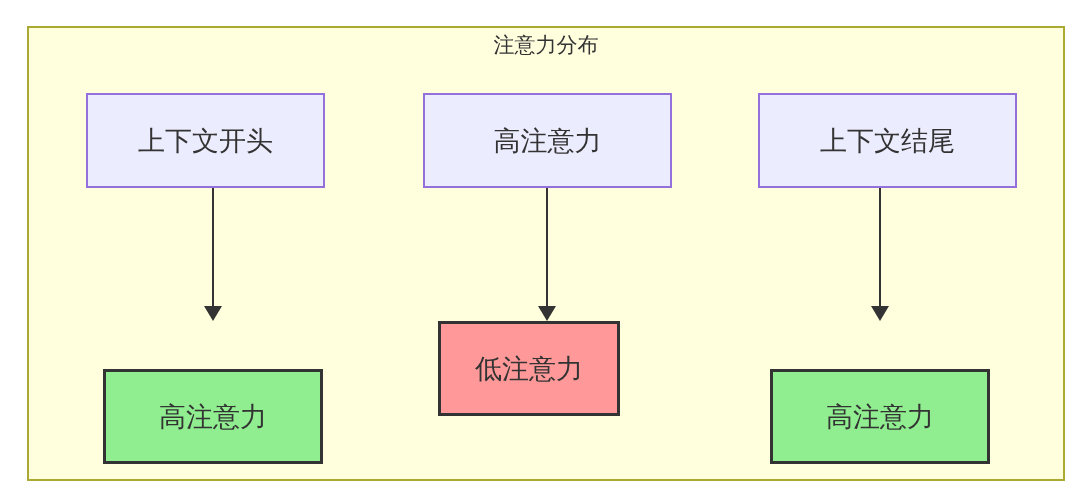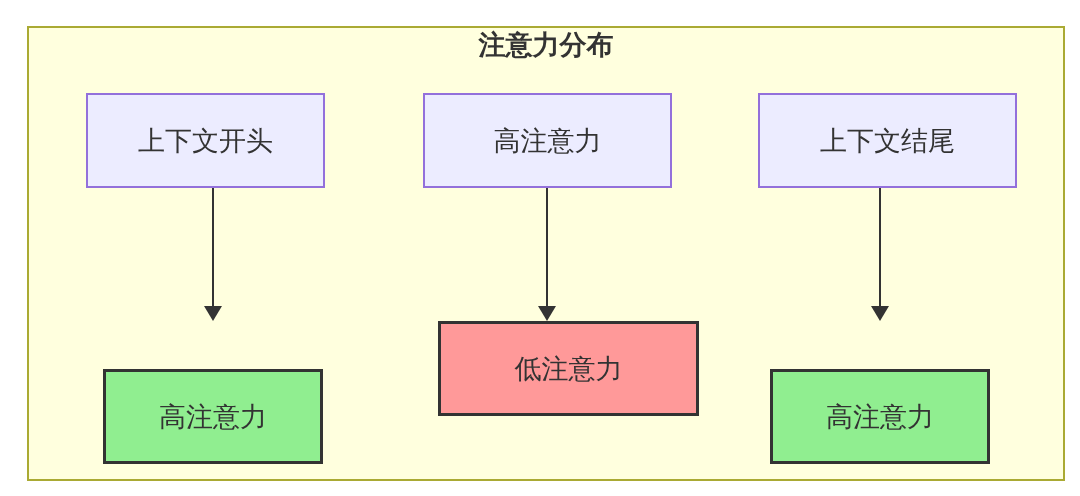--- a/index.html
+++ b/index.html
@@ -18,24 +18,23 @@
     left: 27px; top: 26px;
     width: 1038px; height: 455px;
     background: var(--cluster-fill, #ffffde);
     border: 2px solid var(--cluster-border, #aaaa33);
   }
   .cluster-title {
     position: absolute;
     left: 27px; top: 30px;
     width: 1038px;
     text-align: center;
-    font-size: 27px;
+    font-size: 21px;
     line-height: 30px;
     color: var(--text, #333333);
-    font-weight: bold;
   }
   .node {
     position: absolute;
     height: 95px;
     display: flex;
     align-items: center;
     justify-content: center;
     font-size: 27px;
     text-align: left;
     color: var(--text, #333333);
@@ -45,21 +44,21 @@
     border: 2px solid var(--source-border, #9370db);
   }
   .tgt { border: 3px solid var(--node-border, #333333); }
   .tgt.high { background: var(--high-fill, #90ee90); margin-top: 48px; }
   .tgt.low  { background: var(--low-fill, #ff9999); }
 
   .src1 { left: 86px;  top: 93px; width: 239px; }
   .src2 { left: 423px; top: 93px; width: 249px; }
   .src3 { left: 758px; top: 93px; width: 259px; }
   .tgt1 { left: 103px; top: 321px; width: 220px; }
-  .tgt2 { left: 438px; top: 321px; width: 261px; }
+  .tgt2 { left: 438px; top: 321px; width: 182px; }
   .tgt3 { left: 770px; top: 321px; width: 220px; }
 
   .edge-line {
     position: absolute;
     top: 188px;
     width: 2px; height: 119px;
     background: var(--arrow, #333333);
   }
   .edge-head {
     position: absolute;

